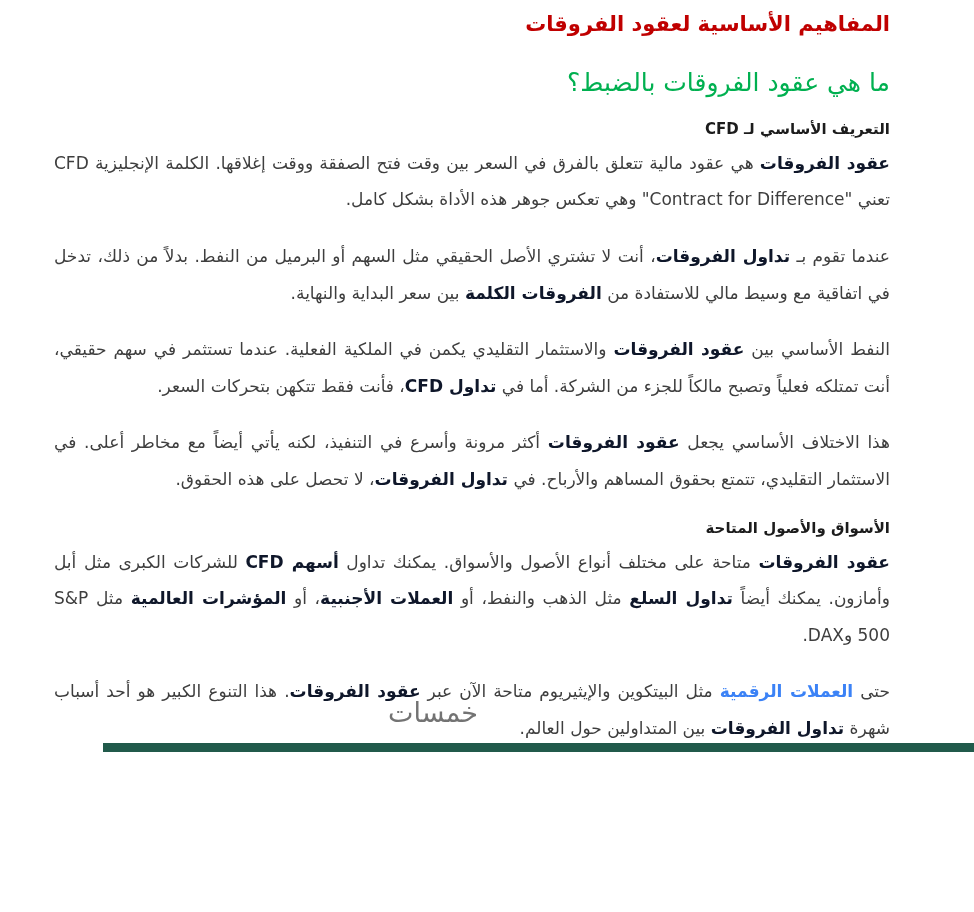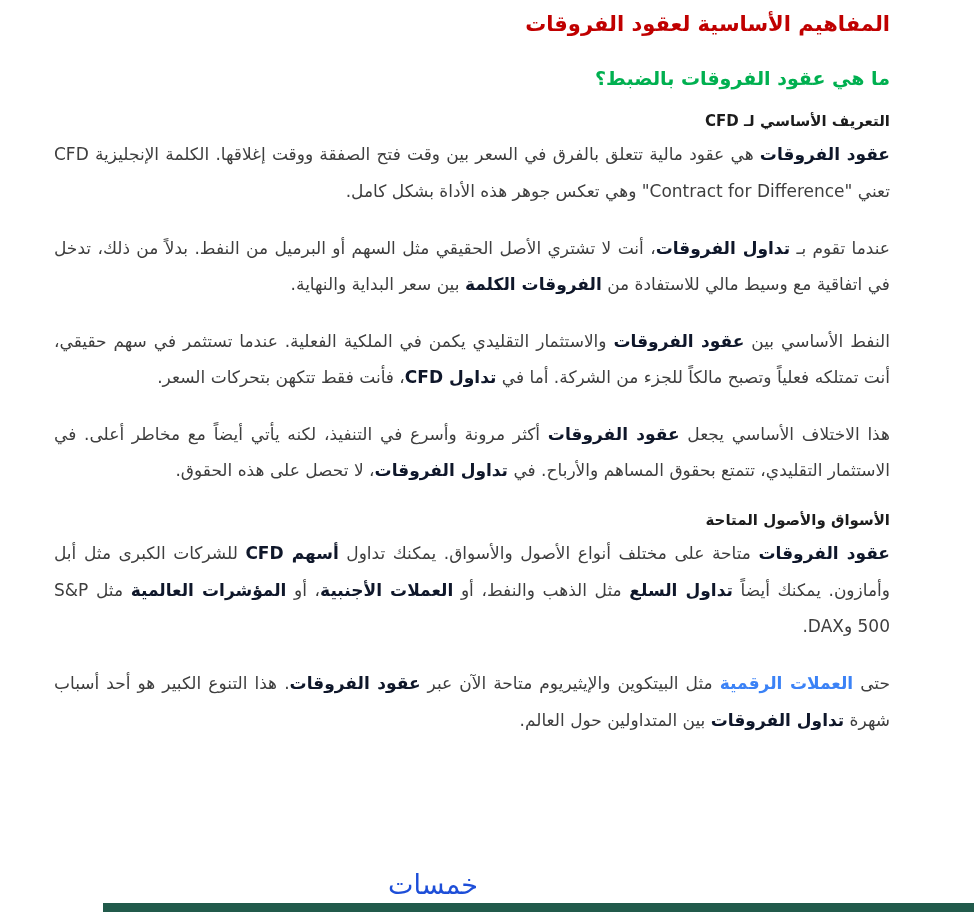--- a/index.html
+++ b/index.html
@@ -9,39 +9,39 @@
   }
   body {
     width: 974px;
     height: 912px;
     overflow: hidden;
     font-family: "DejaVu Sans", "Liberation Sans", sans-serif;
   }
   .page {
     position: relative;
     width: 974px;
-    height: 912px;
+    height: 752px;
     box-sizing: border-box;
     padding: 6px 84px 0 54px;
     background: #ffffff;
     direction: rtl;
     text-align: right;
     overflow: hidden;
   }
   .main-title {
     color: #c00000;
     font-size: 21px;
     font-weight: 700;
     margin: 4px 0 26px 0;
     line-height: 1.4;
   }
   .section-title {
     color: #00b050;
-    font-size: 19px;
-    font-weight: 700;
+    font-size: 25px;
+    font-weight: 400;
     margin: 0 0 18px 0;
     line-height: 1.4;
   }
   .sub-heading {
     color: #1c1c1c;
     font-size: 15px;
     font-weight: 700;
     margin: 12px 0 4px 0;
     line-height: 1.5;
   }
@@ -58,22 +58,22 @@
   }
   .inline-link {
     color: #3b82f6;
     text-decoration: none;
     cursor: pointer;
     font-weight: bold;
   }
   .watermark {
     position: absolute;
     left: 388px;
-    bottom: 12px;
-    color: #1d4ed8;
+    bottom: 24px;
+    color: #737373;
     font-size: 27px;
     letter-spacing: 1px;
     pointer-events: none;
   }
   .footer-bar {
     position: absolute;
     left: 103px;
     right: 0;
     bottom: 0;
     height: 9px;

